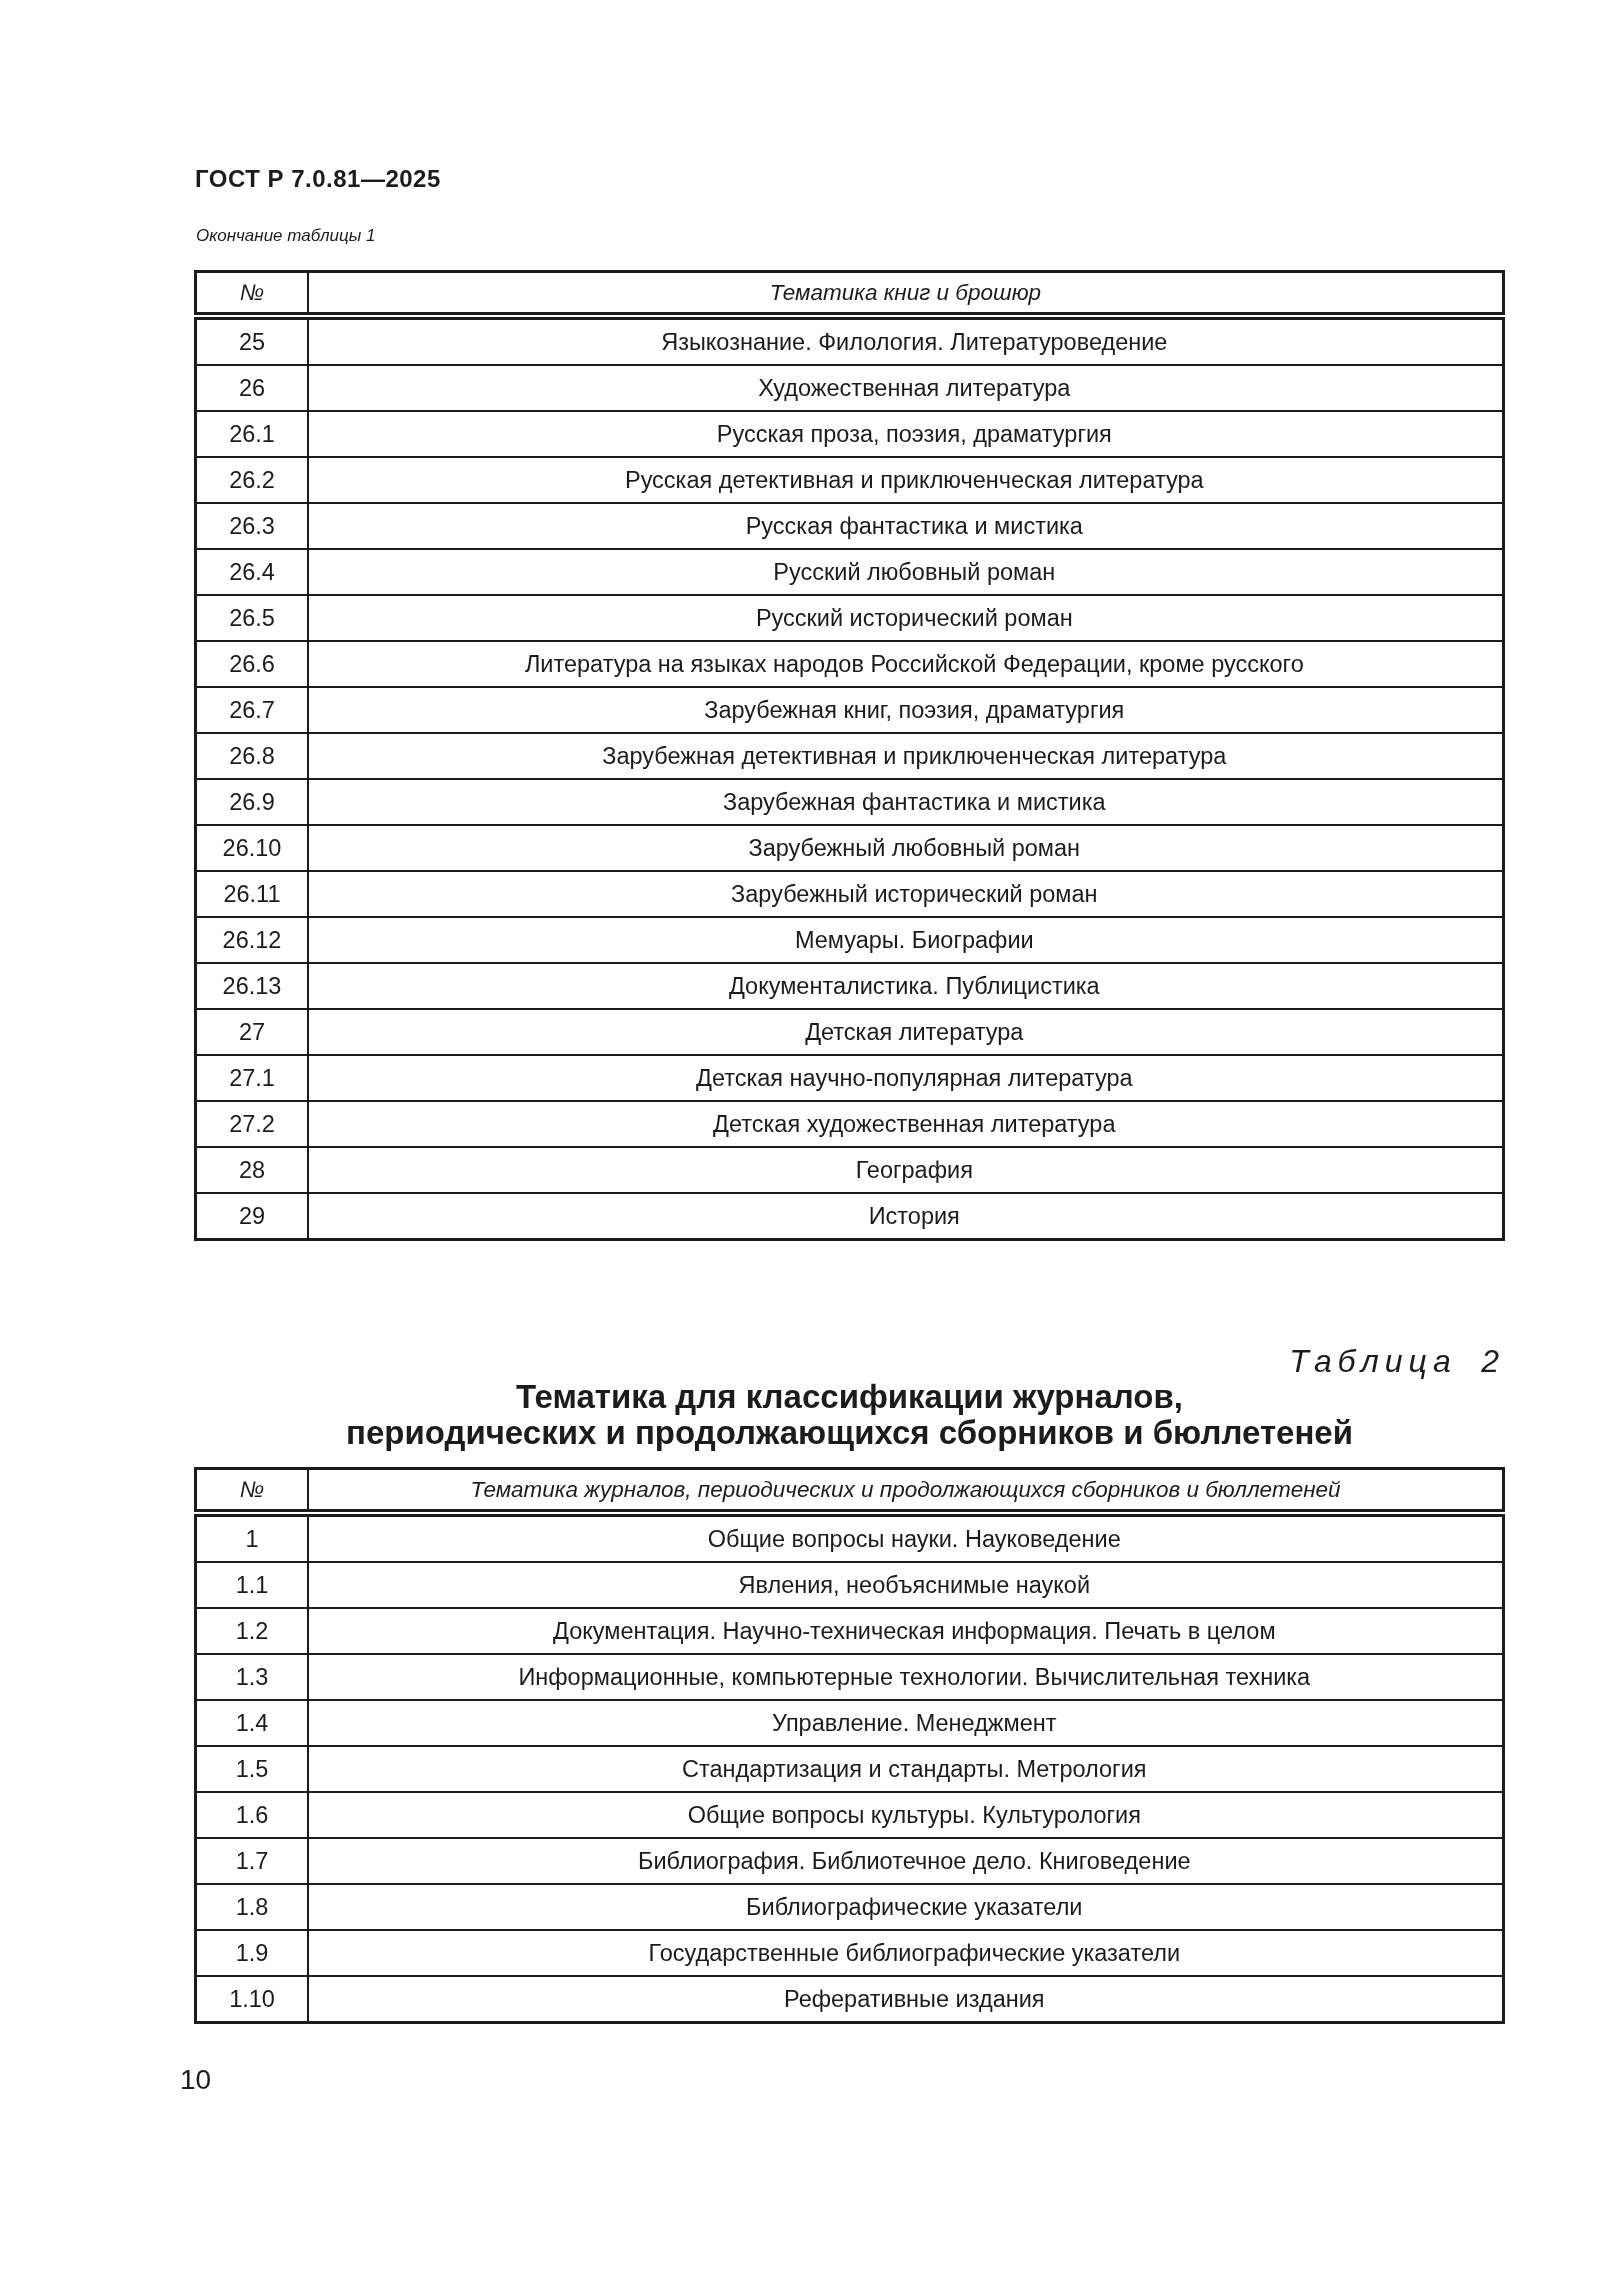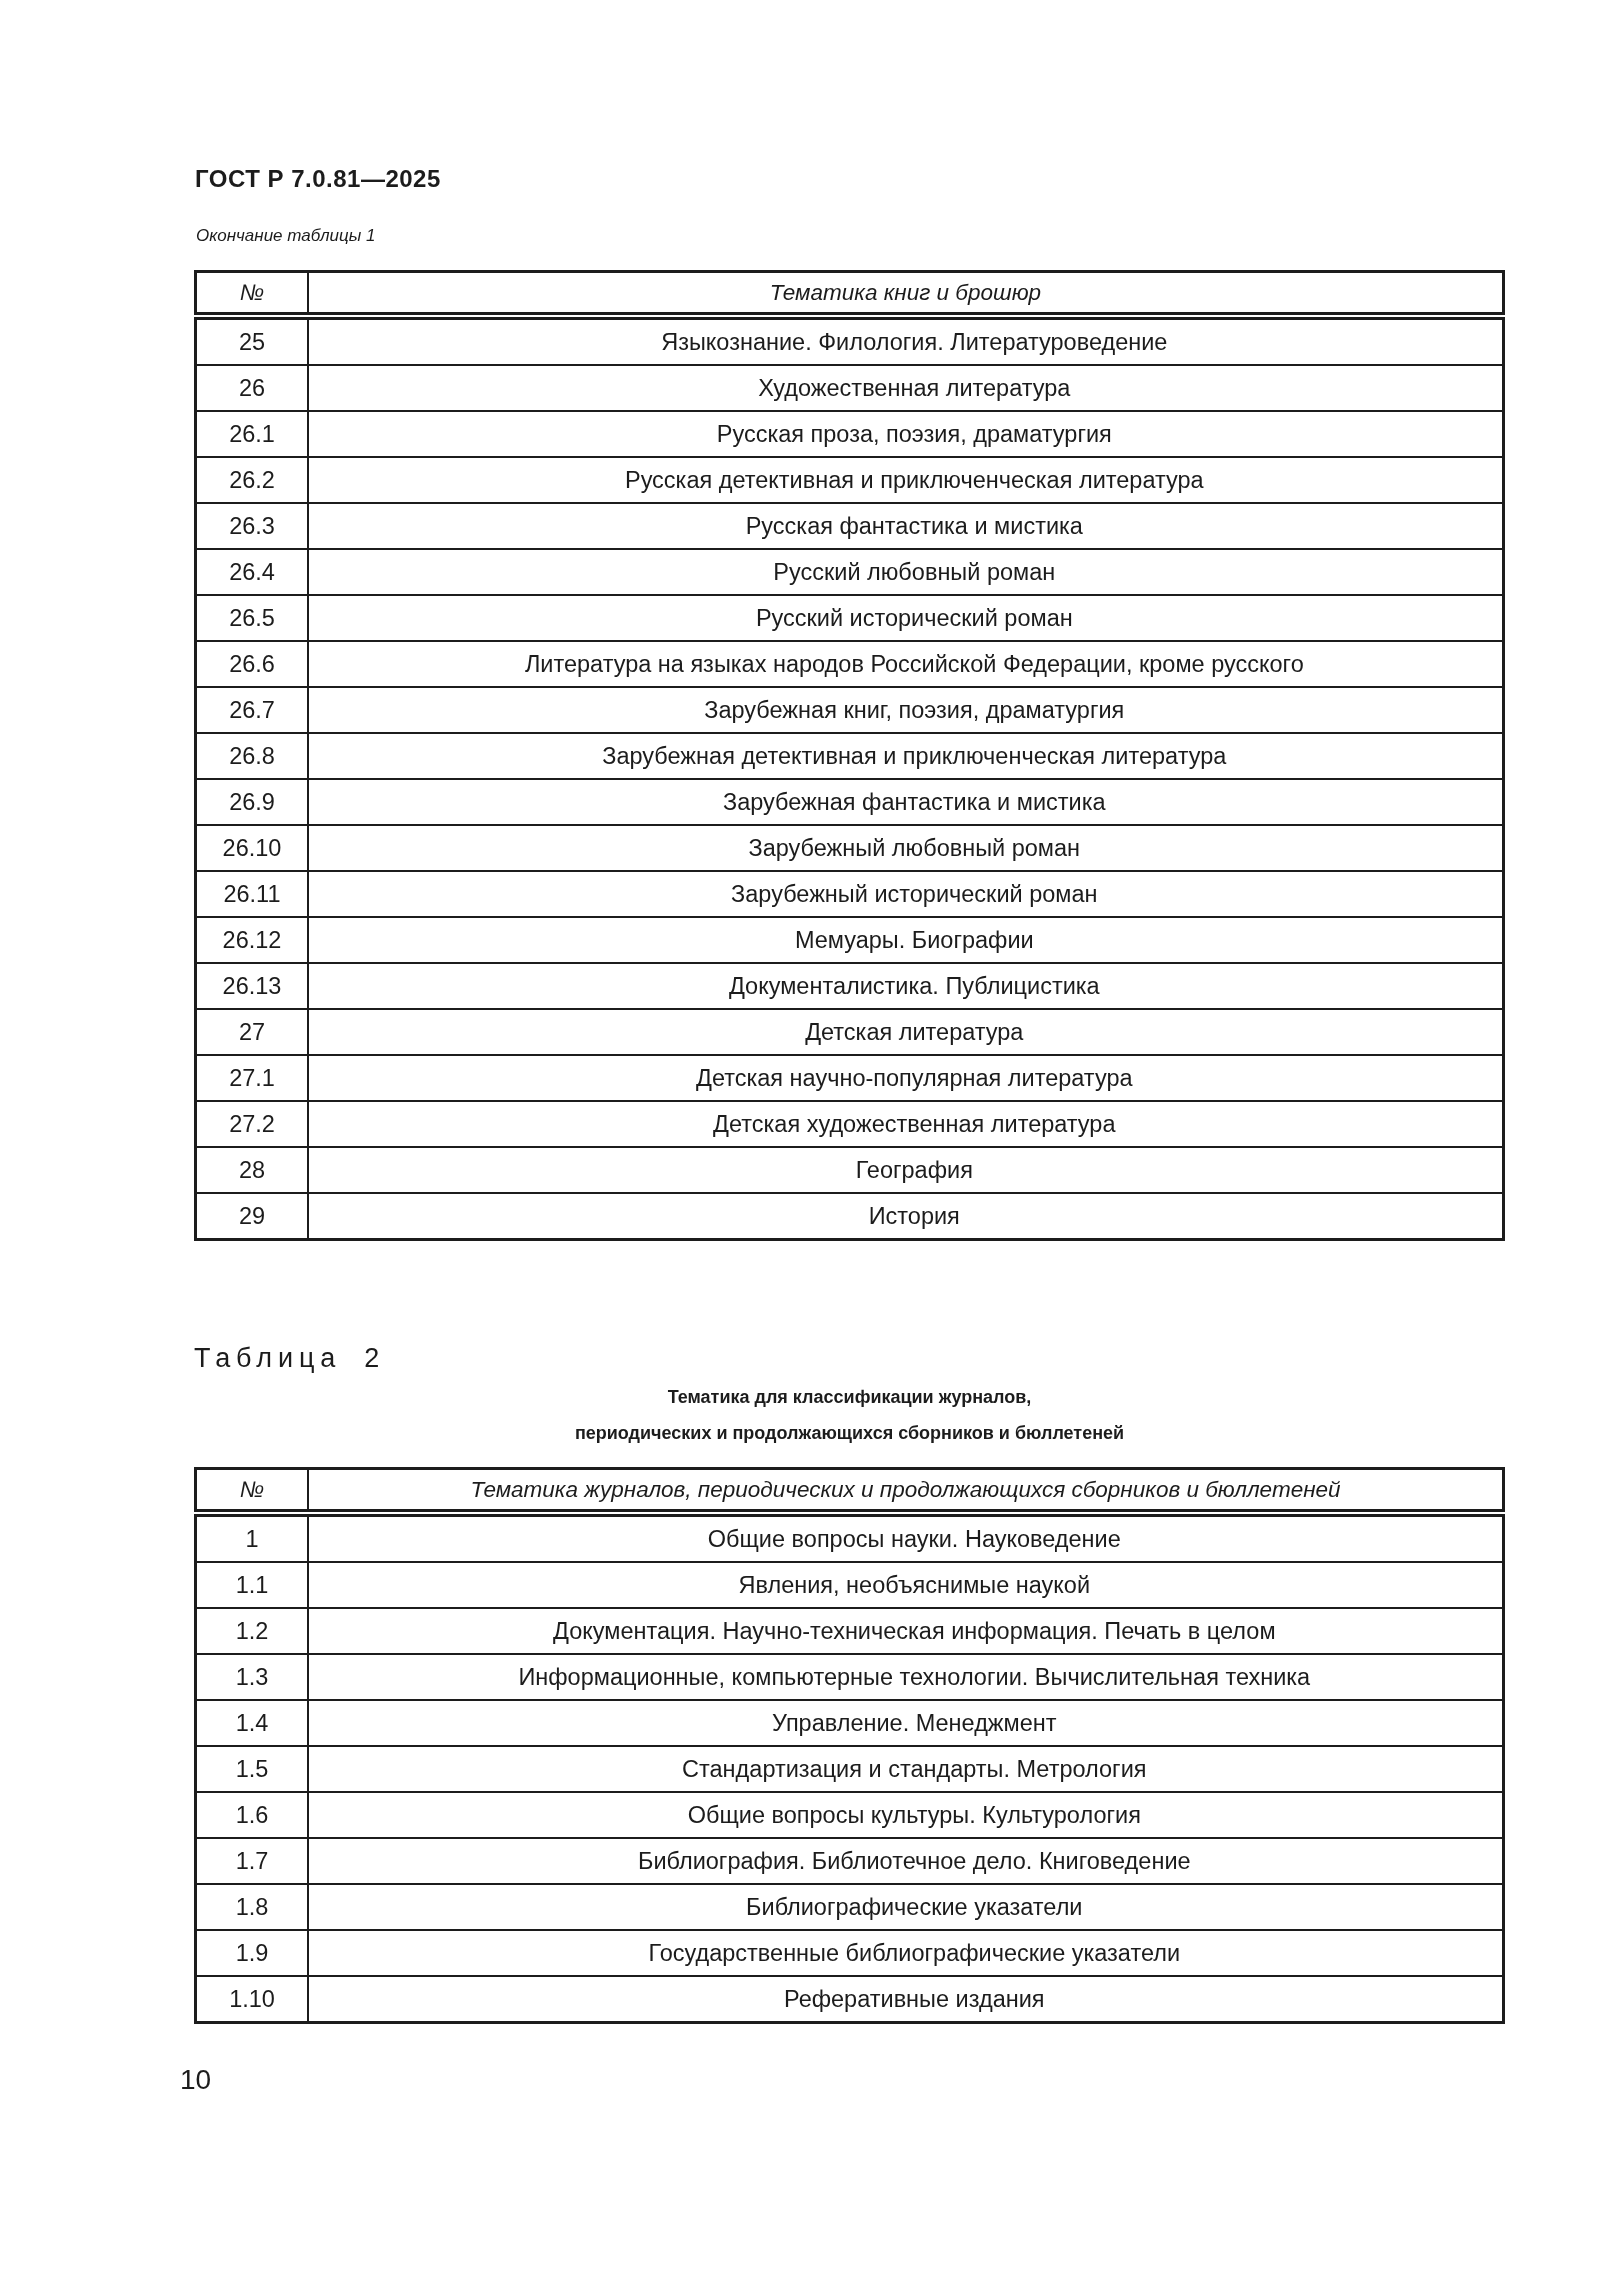--- a/index.html
+++ b/index.html
@@ -69,32 +69,33 @@
   }
   table.gost-table td:last-child {
     text-align: center;
     padding-left: 17.6px;
   }
   .tbl2-label {
     position: absolute;
     left: 194px;
     top: 1343px;
     width: 1311px;
-    text-align: left;
-    font-size: 27px;
+    text-align: right;
+    font-size: 32px;
     letter-spacing: 5.9px;
     word-spacing: 9.8px;
+    font-style: italic;
   }
   .tbl2-title {
     position: absolute;
     left: 194px;
     top: 1379px;
     width: 1311px;
     text-align: center;
-    font-size: 18px;
+    font-size: 33px;
     font-weight: bold;
     line-height: 36px;
   }
   .page-number {
     position: absolute;
     left: 180px;
     top: 2064px;
     font-size: 28px;
   }
 </style>

